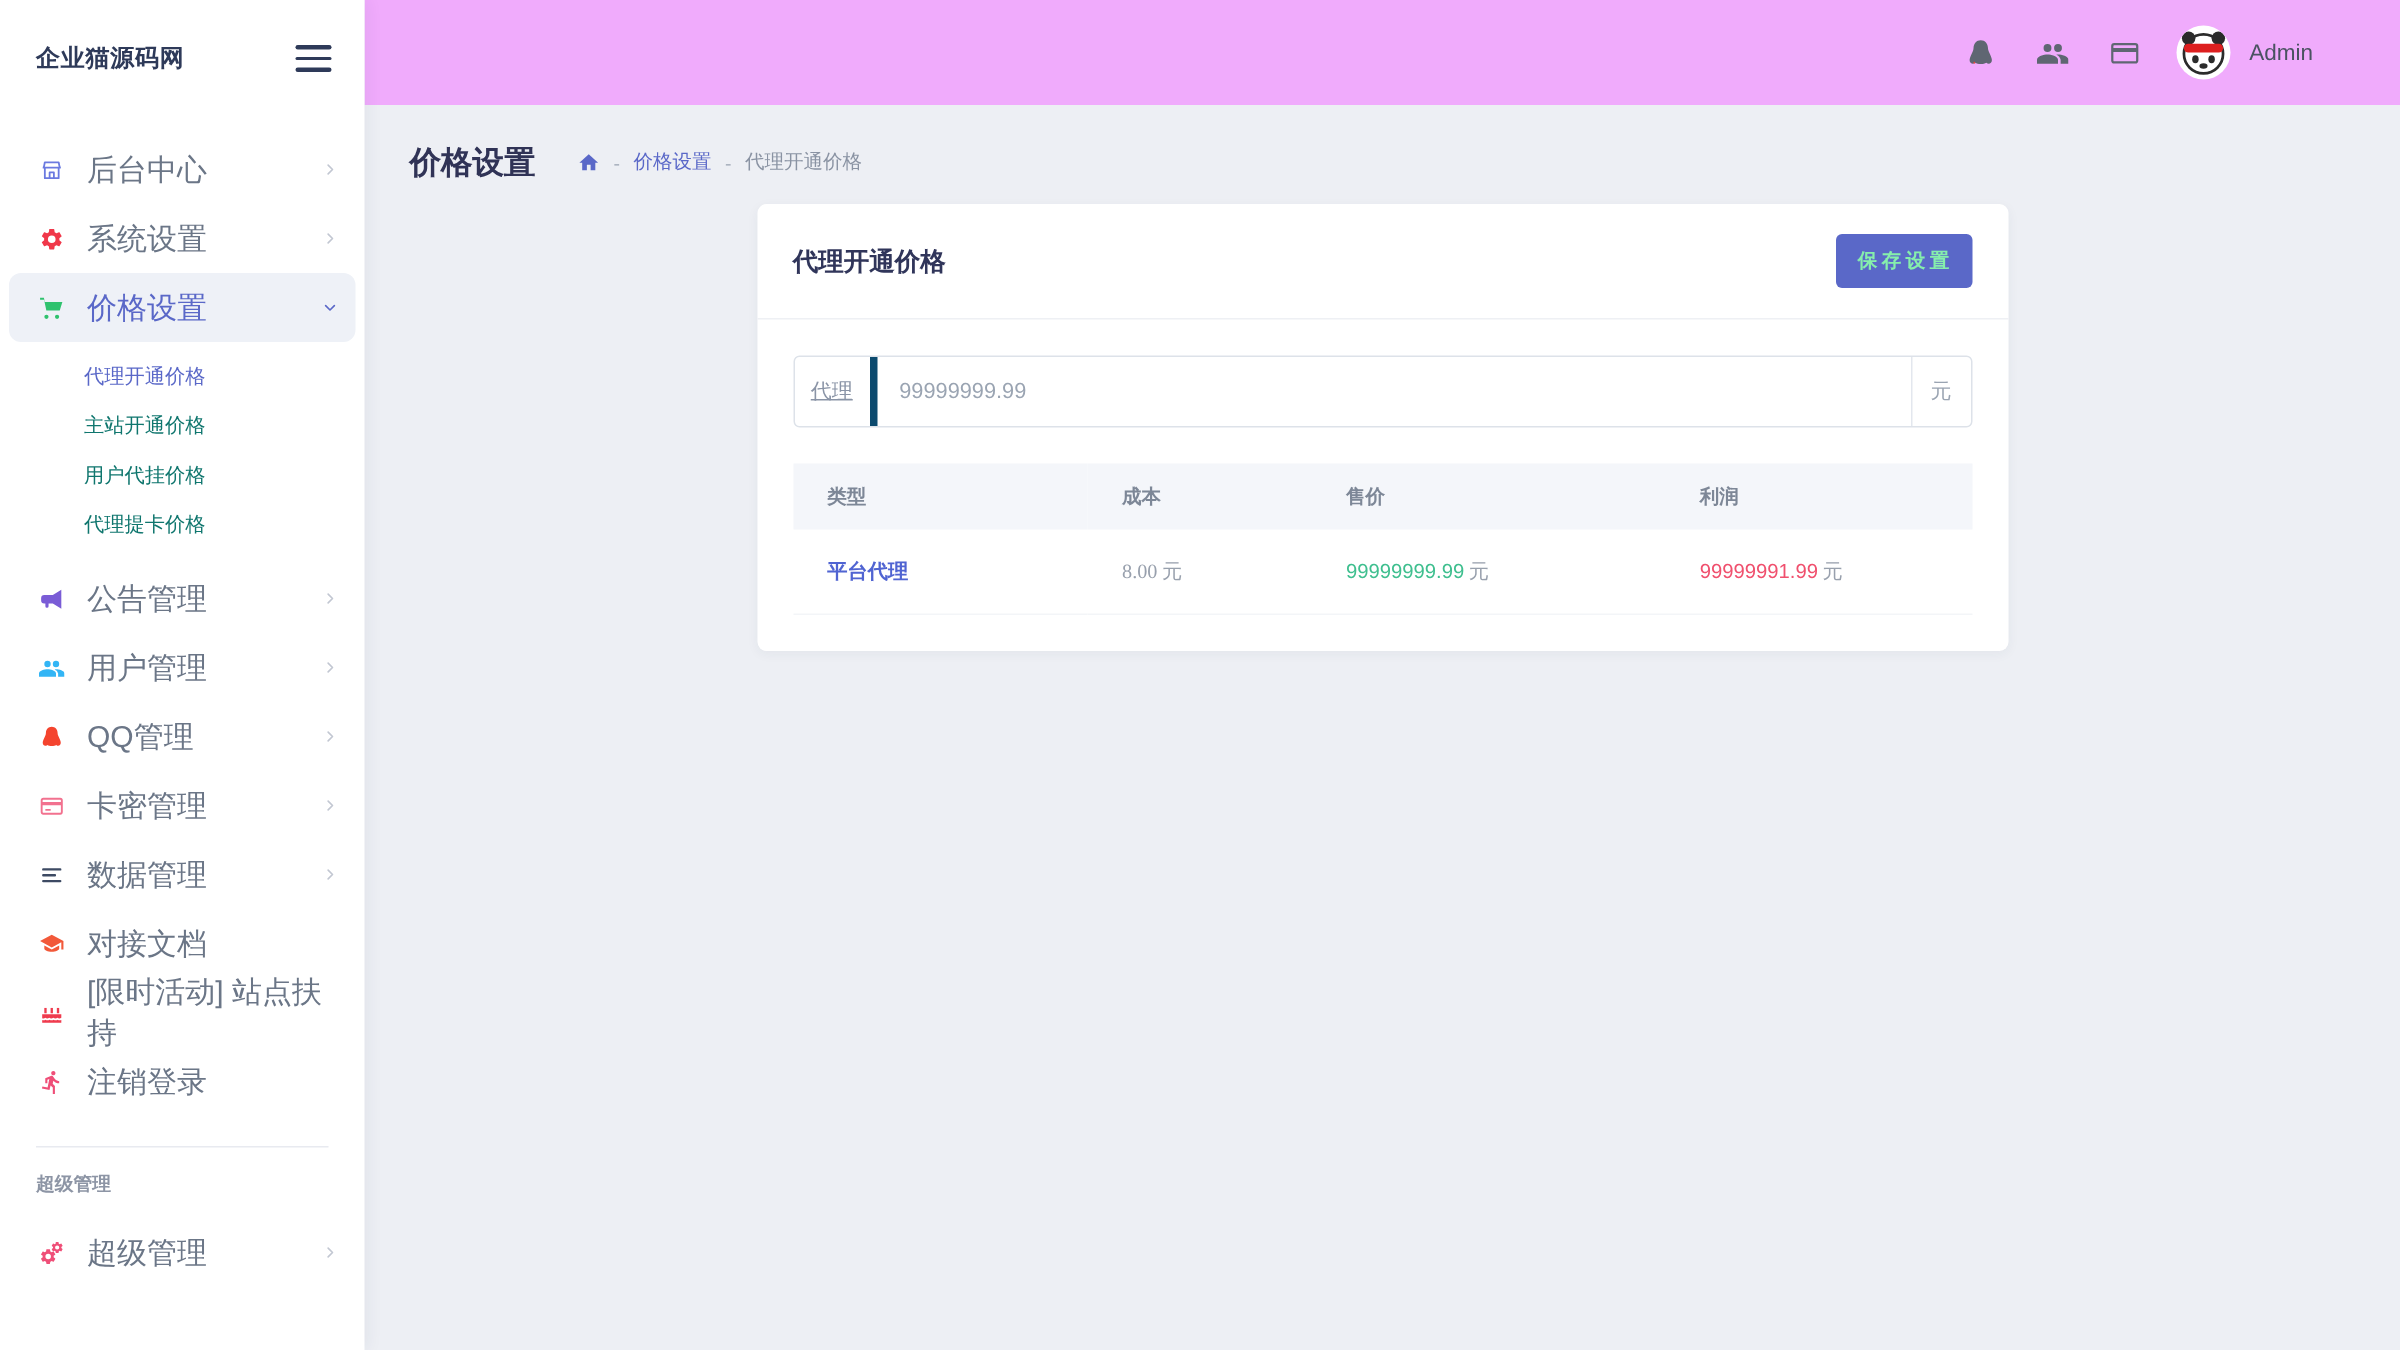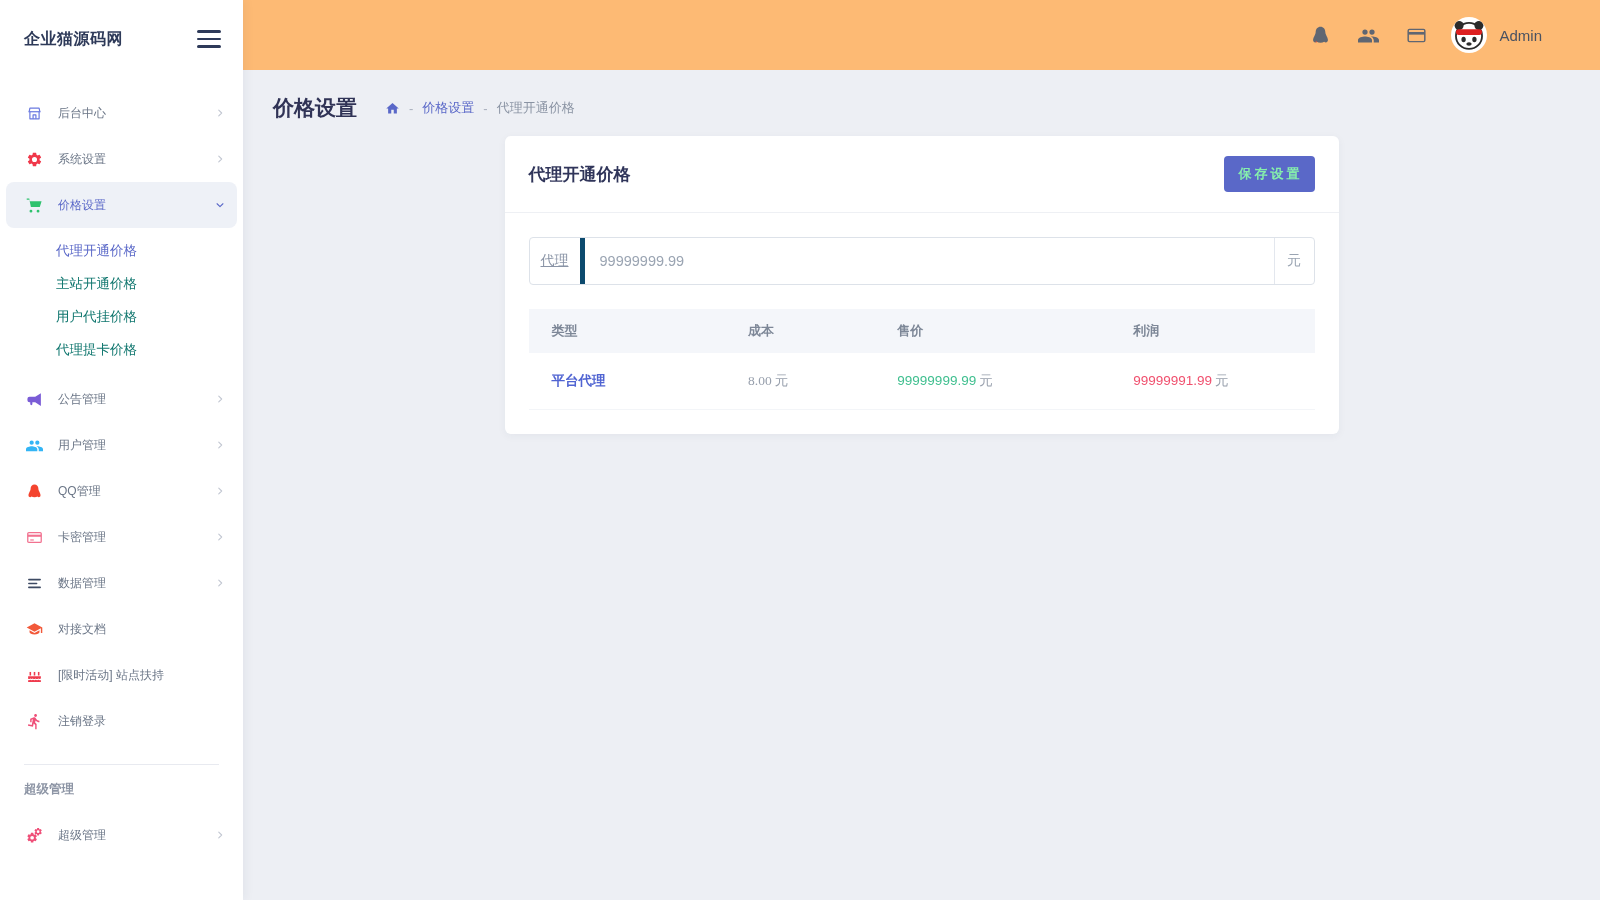--- a/index.html
+++ b/index.html
@@ -14,21 +14,21 @@
     position:absolute; left:0; top:0; width:243px; height:900px;
     background:#ffffff; box-shadow: 2px 0 10px rgba(40,50,80,.06); z-index:5;
   }
   .logo-row { height:78px; display:flex; align-items:center; justify-content:space-between; padding:0 22px 0 24px; }
   .logo { font-size:16px; font-weight:bold; color:#2e3a59; letter-spacing:.5px; white-space:nowrap; }
   .hamburger { width:24px; height:18px; display:flex; flex-direction:column; justify-content:space-between; cursor:pointer; }
   .hamburger span { display:block; height:2.6px; background:#2e3a59; border-radius:2px; }
   .nav { padding-top:12px; }
   .nav-item {
     height:46px; display:flex; align-items:center; padding:0 18px 0 26px;
-    color:#6b7687; font-size:12px; cursor:pointer; position:relative;
+    color:#6b7687; font-size:20px; cursor:pointer; position:relative;
   }
   .nav-item .icon { width:17px; height:17px; display:inline-flex; margin-right:15px; flex:0 0 auto; }
   .nav-item .icon svg { width:100%; height:100%; }
   .chev { margin-left:auto; color:#c2c7d2; display:inline-flex; width:10px; height:10px; }
   .chev svg { width:100%; height:100%; }
   .chev.down { transform:rotate(90deg); color:#5a68c8; }
   .nav-item.active {
     background:#eef1f7; border-radius:8px; margin:0 6px; padding:0 12px 0 20px;
   }
   .nav-item.active .nav-label { color:#5a68c8; }
@@ -37,21 +37,21 @@
   .sub-item.active { color:#5a68c8; }
   .nav-divider { border-top:1px solid #e8eaf0; margin:20px 24px 16px; }
   .section-label { padding:0 24px 14px; font-size:12.5px; font-weight:bold; color:#8d95a5; }
   
   .c-store{color:#6b7ae0} .c-gear{color:#f0384a} .c-cart{color:#2fc26e}
   .c-bullhorn{color:#7a5cd6} .c-users{color:#33b5f5} .c-qq{color:#f4442e}
   .c-card{color:#f2718f} .c-list{color:#3d4a63} .c-cap{color:#f2593a}
   .c-cake{color:#ef3b4e} .c-run{color:#ef4f78} .c-cogs{color:#ef4f78}
   
   .topbar {
-    margin-left:243px; height:70px; background:#fdba74;
+    margin-left:243px; height:70px; background:#f0abfc;
     display:flex; align-items:center; justify-content:flex-end; padding-right:58px;
   }
   .tb-icon { width:21px; height:21px; color:#5f6672; margin-left:27px; cursor:pointer; display:inline-flex; }
   .tb-icon svg { width:100%; height:100%; }
   .avatar { width:36px; height:36px; border-radius:50%; margin-left:24px; cursor:pointer; background:#fff; overflow:hidden; flex:0 0 auto; }
   .avatar svg { width:100%; height:100%; }
   .username { margin-left:12px; font-size:15px; color:#4a5261; cursor:pointer; }
   
   .content { margin-left:243px; padding:22px 30px 0; }
   .page-header { display:flex; align-items:center; gap:28px; margin:2px 0 14px; }

